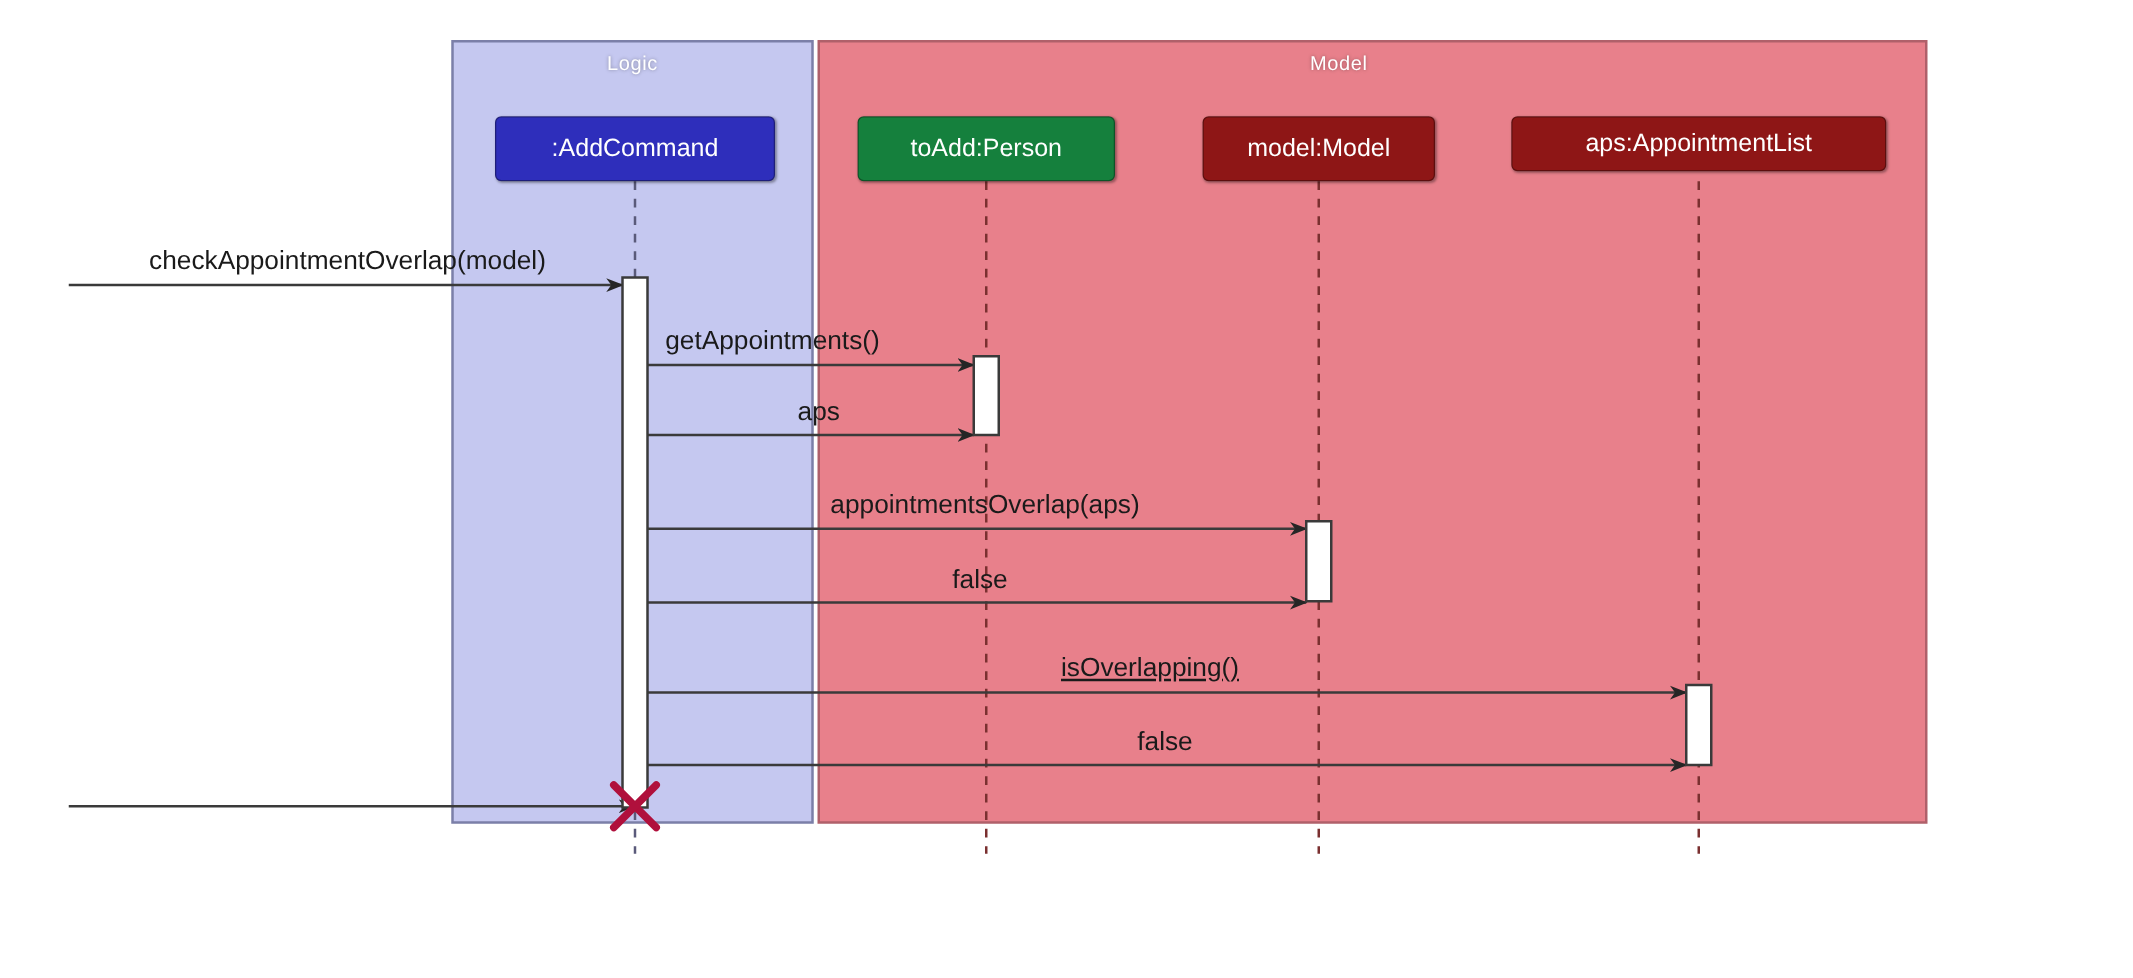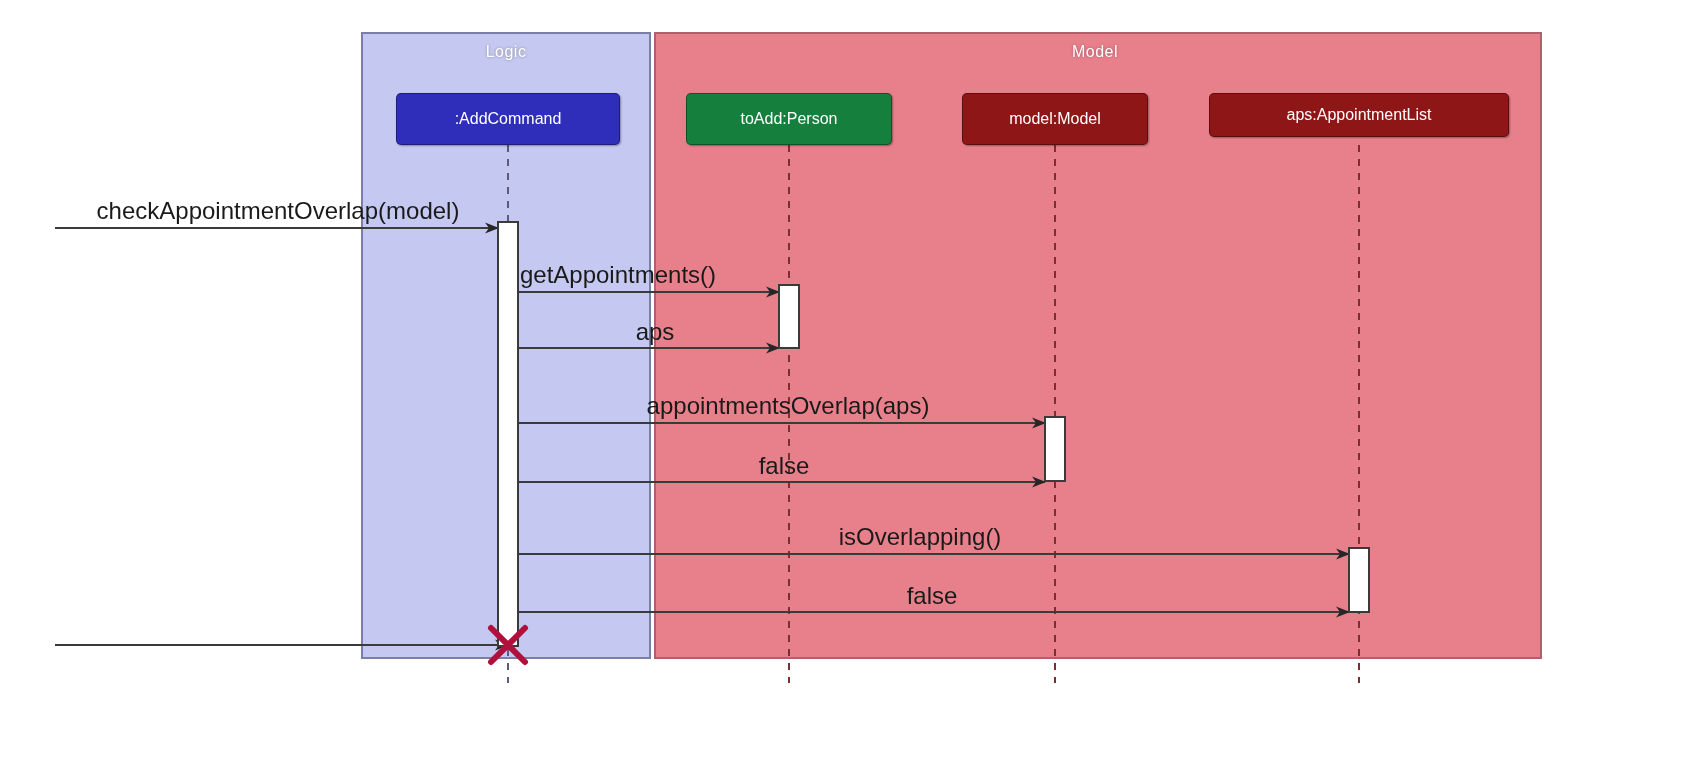--- a/index.html
+++ b/index.html
@@ -10,27 +10,27 @@
 
   .frame-label{
     position:absolute;color:#ffffff;font-weight:normal;font-size:16px;
     text-align:center;letter-spacing:.5px;
     text-shadow:0 0 3px rgba(0,0,0,.35);
     pointer-events:none;
   }
   .lifeline-box{
     position:absolute;border-radius:5px;
     display:flex;align-items:center;justify-content:center;
-    color:#ffffff;font-size:16px;white-space:nowrap;
+    color:#ffffff;font-size:20px;white-space:nowrap;
     box-shadow:1px 1px 2px rgba(0,0,0,.35);
     border:1px solid rgba(0,0,0,.35);
     box-sizing:border-box;
   }
   .msg-label{
-    position:absolute;font-size:24px;color:#1a1a1a;white-space:nowrap;
+    position:absolute;font-size:21px;color:#1a1a1a;white-space:nowrap;
     transform:translateX(-50%);
     pointer-events:none;
     text-align:right;
   }
 </style>
 </head>
 <body>
 
 <div id="stage" style="width: 1706px; height: 782px; background: rgb(255, 255, 255);">
   <svg id="svg" viewBox="0 0 1706 782" xmlns="http://www.w3.org/2000/svg">
@@ -71,26 +71,26 @@
     <g id="destroy-layer">
         <g>
           <line x1="491" y1="628" x2="525" y2="662" stroke="#b0103c" stroke-width="6" stroke-linecap="round"></line>
           <line x1="525" y1="628" x2="491" y2="662" stroke="#b0103c" stroke-width="6" stroke-linecap="round"></line>
         </g>
       </g>
   </svg>
 
   <div id="labels-layer">
       <div class="frame-label" style="left: 362px; top: 43px; width: 288px;">Logic</div>
-      <div class="frame-label" style="left: 655px; top: 43px; width: 832px; padding-left: 24px;">Model</div>
+      <div class="frame-label" style="left: 655px; top: 43px; width: 832px;">Model</div>
       <div class="lifeline-box" style="left: 396px; top: 93px; width: 224px; height: 52px; background: rgb(46, 46, 187); color: rgb(255, 255, 255);">:AddCommand</div>
       <div class="lifeline-box" style="left: 686px; top: 93px; width: 206px; height: 52px; background: #15803d; color: rgb(255, 255, 255);">toAdd:Person</div>
       <div class="lifeline-box" style="left: 962px; top: 93px; width: 186px; height: 52px; background: rgb(142, 22, 22); color: rgb(255, 255, 255);">model:Model</div>
       <div class="lifeline-box" style="left: 1209px; top: 93px; width: 300px; height: 44px; background: rgb(142, 22, 22); color: rgb(255, 255, 255);">aps:AppointmentList</div>
       <div class="msg-label" style="left: 278px; top: 197px;">checkAppointmentOverlap(model)</div>
       <div class="msg-label" style="left: 618px; top: 261px;">getAppointments()</div>
       <div class="msg-label" style="left: 655px; top: 318px;">aps</div>
       <div class="msg-label" style="left: 788px; top: 392px;">appointmentsOverlap(aps)</div>
       <div class="msg-label" style="left: 784px; top: 452px;">false</div>
-      <div class="msg-label" style="left: 920px; top: 523px;">isOverlapping()</div>
+      <div class="msg-label" style="left: 920px; top: 523px; text-decoration: underline;">isOverlapping()</div>
       <div class="msg-label" style="left: 932px; top: 582px;">false</div>
     </div>
 </div>
 
 </body></html>

